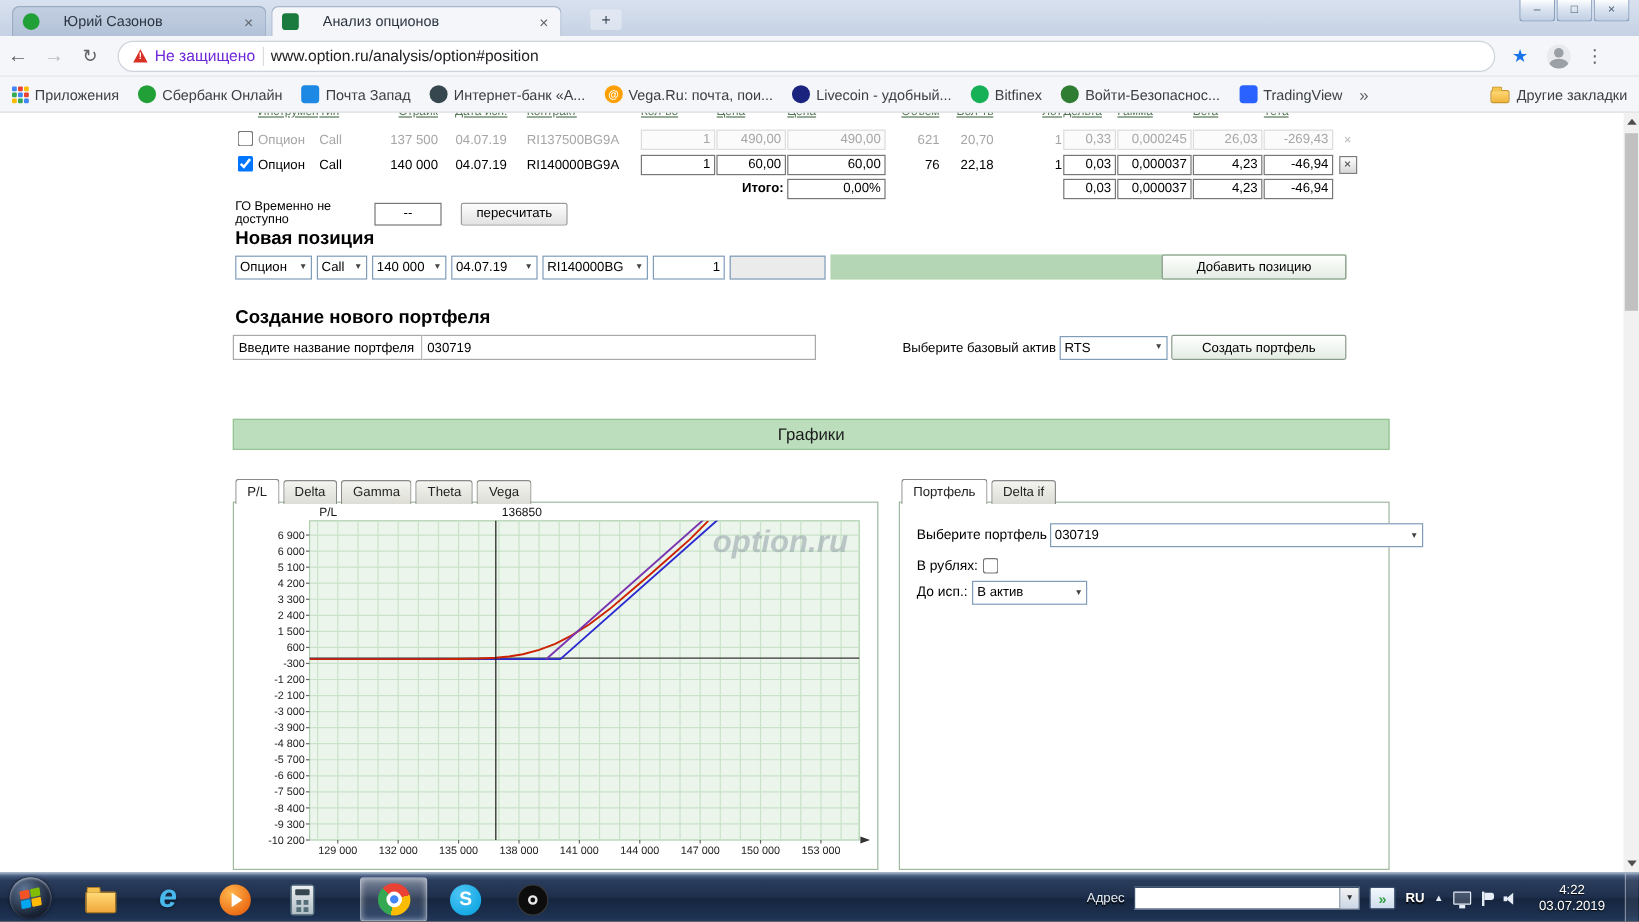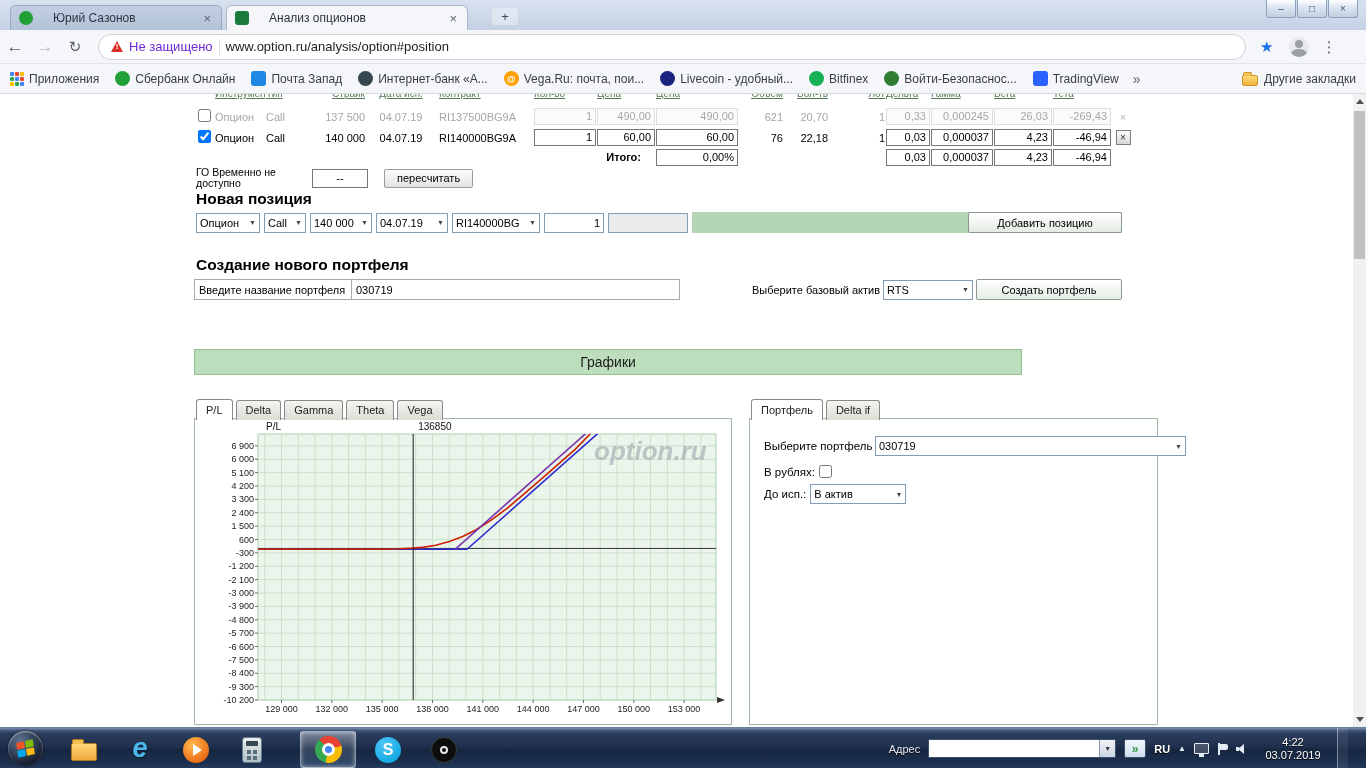--- a/index.html
+++ b/index.html
@@ -59,21 +59,21 @@
   .cell{flex:none;white-space:nowrap;overflow:hidden}
   .c0{width:20px;text-align:center}.c1{width:50px}.c2{width:36px}.c3{width:62px;text-align:right}
   .c4{width:70px;text-align:center}.c5{width:96px;padding-left:2px}.c6{width:62px}.c7{width:58px}
   .c8{width:82px}.c9{width:44px;text-align:right}.c10{width:44px;text-align:right}.c11{width:56px;text-align:right}
   .c12{width:44px}.c13{width:62px}.c14{width:58px}.c15{width:58px}.c16{width:22px;text-align:center}
   .boxed{border:1px solid #777;background:#fff;text-align:right;padding:1px 3px;height:17px;line-height:13px}
   .trow.off{color:#a6a6a6}
   .trow.off .boxed{border-color:#ddd;background:#fbfbfb}
   .xplain{color:#b5b5b5;font-size:11px}
   .xbtn{display:inline-block;width:15px;height:15px;border:1px solid #7d7d7d;background:linear-gradient(#fefefe,#d7d7d7);font-size:10px;line-height:13px;text-align:center;color:#333}
-  .tlabel{font-weight:bold;text-align:right;padding-right:14px}
+  .tlabel{font-weight:bold;text-align:right;padding-right:2px}
   .cbx{width:13px;height:13px}
 
   .go-row{position:absolute;top:73px;left:2px;display:flex;align-items:center}
   .go-label{width:106px;font-size:10.5px;line-height:11px;white-space:normal}
   .go-box{width:56px;margin-left:10px;border:1px solid #777;background:#fff;height:19px;line-height:17px;text-align:center}
   .btn-gray{margin-left:16px;border:1px solid #9a9a9a;background:linear-gradient(#fdfdfd,#e2e2e2);height:19px;line-height:17px;padding:0 12px;font-size:11px;border-radius:2px}
 
   .h1{position:absolute;left:2px;font-size:15.5px;font-weight:bold;color:#000}
   .np-title{top:96px}
   .pf-title{top:162px}
@@ -87,21 +87,21 @@
   .w88{width:88px}.w90{width:90px}.w96{width:96px}.w146{width:146px}
   .np-strip{flex:1;height:21px;background:#b5d6b5}
   .btn{display:inline-flex;align-items:center;justify-content:center;border:1px solid #8a9a8a;background:linear-gradient(#ffffff,#e4ece4);font-size:11px;height:21px;color:#000;border-radius:2px}
   .add-btn{position:absolute;right:0;top:0;width:154px}
 
   .pf-row{position:absolute;top:185px;left:0;width:928px;height:21px;display:flex;align-items:center}
   .cell-label{width:158px;height:21px;border:1px solid #a9a9a9;display:flex;align-items:center;padding:0 4px;background:#fff}
   .cell-input{width:328px;height:21px;border:1px solid #a9a9a9;border-left:none;display:flex;align-items:center;padding:0 4px;background:#fff}
   .pf-right{margin-left:auto;display:flex;align-items:center;gap:3px}
 
-  .banner{position:absolute;top:255px;left:0;width:828px;height:26px;background:#bcdebc;border:1px solid #93c293;text-align:center;line-height:24px;font-size:14px;color:#1c1c1c}
+  .banner{position:absolute;top:255px;left:0;width:964px;height:26px;background:#bcdebc;border:1px solid #93c293;text-align:center;line-height:24px;font-size:14px;color:#1c1c1c}
 
   .tabs-left{position:absolute;top:304px;left:2px;height:21px;z-index:3}
   .tabs-right{position:absolute;top:304px;left:557px;height:21px;z-index:3}
   .ptab{display:inline-block;height:20px;line-height:19px;padding:0 9px;font-size:11px;border:1px solid #8a8a8a;border-bottom:none;border-radius:3px 3px 0 0;background:linear-gradient(#f4f4f0,#ddddd6);margin-right:3px;color:#222;position:relative;top:1px}
   .ptab.active{background:#fff;height:21px;line-height:20px;z-index:4}
   .panel{position:absolute;top:324px;height:307px;border:1px solid #9fb89f;background:#fff}
   .panel-left{left:0;width:538px}
   .panel-right{left:555px;width:409px}
   .chart{position:absolute;left:1px;top:1px}
   .chart text{font-family:"Liberation Sans",sans-serif}
@@ -138,21 +138,21 @@
   .ic-mp::after{content:"";position:absolute;left:10px;top:7px;border-top:6px solid transparent;border-bottom:6px solid transparent;border-left:9px solid #fff}
   .ic-calc{width:20px;height:26px;border-radius:3px;background:linear-gradient(#eceff1,#b0bec5);border:1px solid #607d8b;position:relative}
   .ic-calc::before{content:"";position:absolute;left:3px;top:3px;right:3px;height:5px;background:#37474f;border-radius:1px}
   .ic-calc::after{content:"";position:absolute;left:4px;top:12px;width:4px;height:4px;background:#546e7a;box-shadow:6px 0 #546e7a,0 6px #546e7a,6px 6px #546e7a}
   .ic-chrome{width:27px;height:27px;border-radius:50%;background:conic-gradient(from -45deg,#ea4335 0 33%,#fbbc05 0 66%,#34a853 0 100%);position:relative}
   .ic-chrome::after{content:"";position:absolute;inset:7px;border-radius:50%;background:#4285f4;border:3px solid #fff}
   .ic-skype{width:26px;height:26px;border-radius:50%;background:radial-gradient(circle at 35% 30%,#4fc6f5,#009ede);color:#fff;font-weight:bold;font-size:16px;display:flex;align-items:center;justify-content:center}
   .ic-skype::before{content:"S"}
   .ic-black{width:26px;height:26px;border-radius:50%;background:#0d0d0d;border:1px solid #3a3a3a;position:relative}
   .ic-black::after{content:"";position:absolute;inset:8px;border-radius:50%;border:2px solid #e8e8e8}
-  .tray{position:absolute;right:0;top:0;height:41px;display:flex;align-items:center;gap:8px;padding-right:18px}
+  .tray{position:absolute;right:0;top:0;height:41px;display:flex;align-items:center;gap:8px;padding-right:1px}
   .addr-label{font-size:11px;color:#e6ecf5;text-shadow:0 1px 1px #000}
   .addr-box{width:188px;height:19px;background:#fff;border:1px solid #39506f;display:flex;align-items:center;justify-content:flex-end}
   .addr-arrow{width:16px;height:17px;background:linear-gradient(#f2f2f2,#cbd6e6);border-left:1px solid #8899aa;display:flex;align-items:center;justify-content:center;font-size:7px;color:#333}
   .go-btn{width:22px;height:19px;background:linear-gradient(#f4f8fd,#cfdcee);border:1px solid #39506f;border-radius:2px;color:#2f9e3f;font-weight:bold;font-size:12px;display:flex;align-items:center;justify-content:center}
   .lang{font-size:11px;font-weight:bold;color:#fff;text-shadow:0 1px 1px #000}
   .caret{font-size:8px;color:#e6ecf6}
   .ic-net{width:15px;height:11px;border:1px solid #e6ecf6;border-radius:1px;position:relative;background:rgba(255,255,255,.18)}
   .ic-net::after{content:"";position:absolute;left:4px;bottom:-4px;width:5px;height:3px;background:#e6ecf6}
   .ic-flag{width:11px;height:12px;position:relative}
   .ic-flag::before{content:"";position:absolute;left:1px;top:0;width:2px;height:12px;background:#e6ecf6}

